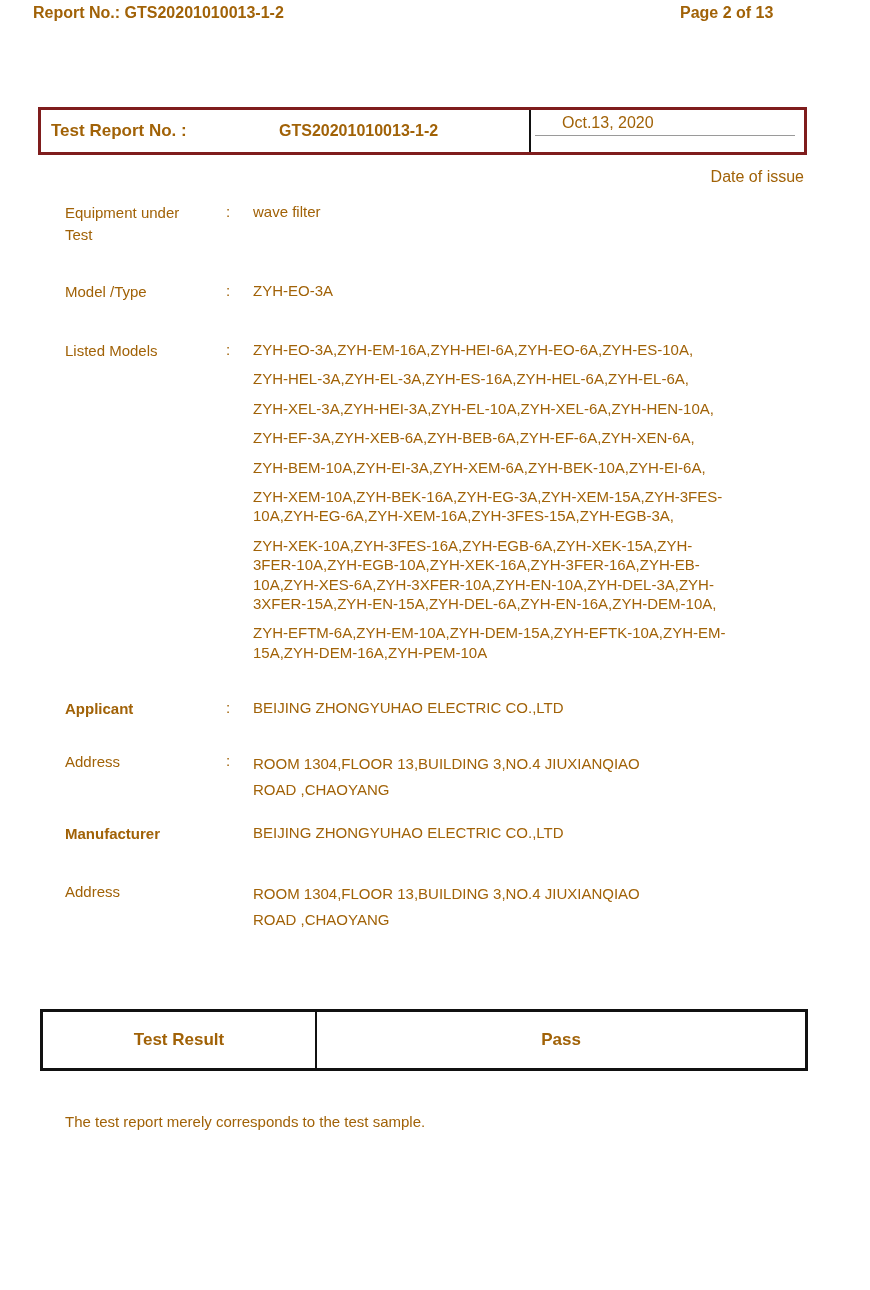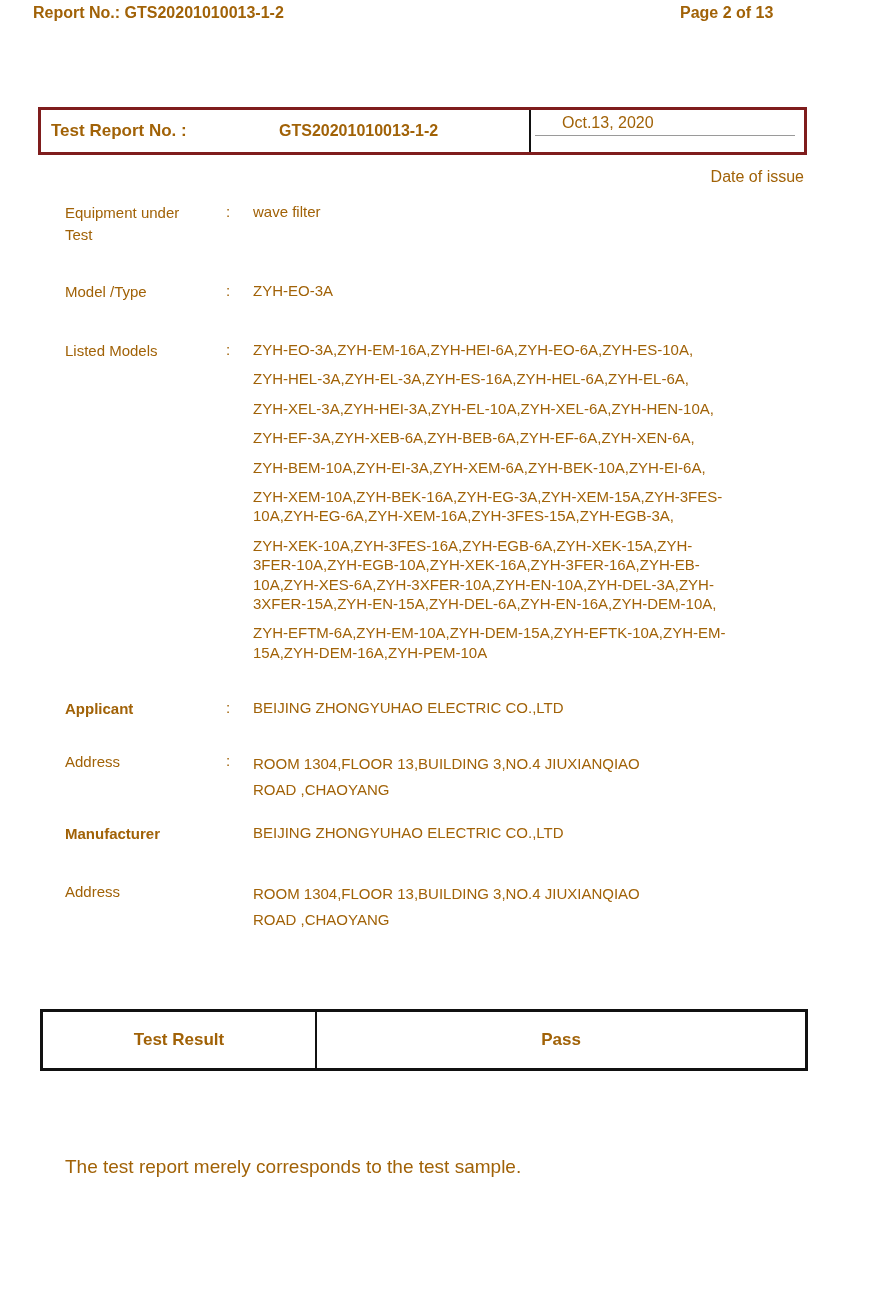--- a/index.html
+++ b/index.html
@@ -96,21 +96,21 @@
     font-size:17px; font-weight:bold;
   }
   .result-cell-value {
     position:absolute; left:274px; right:0; top:0; bottom:0;
     display:flex; align-items:center; justify-content:center;
     font-size:17px; font-weight:bold;
   }
   
   .footer-note {
     position:absolute; left:65px; top:1112px; width:770px;
-    font-size:19px; line-height:20.5px;margin-top:45px;
+    font-size:15px; line-height:20.5px;
   }
   .footer-note p { margin:0; }
   .footer-note .justify { text-align:justify; }
 </style>
 </head>
 <body>
 
 <div class="page">
 
   <div class="hdr-left">Report No.: GTS20201010013-1-2</div>

